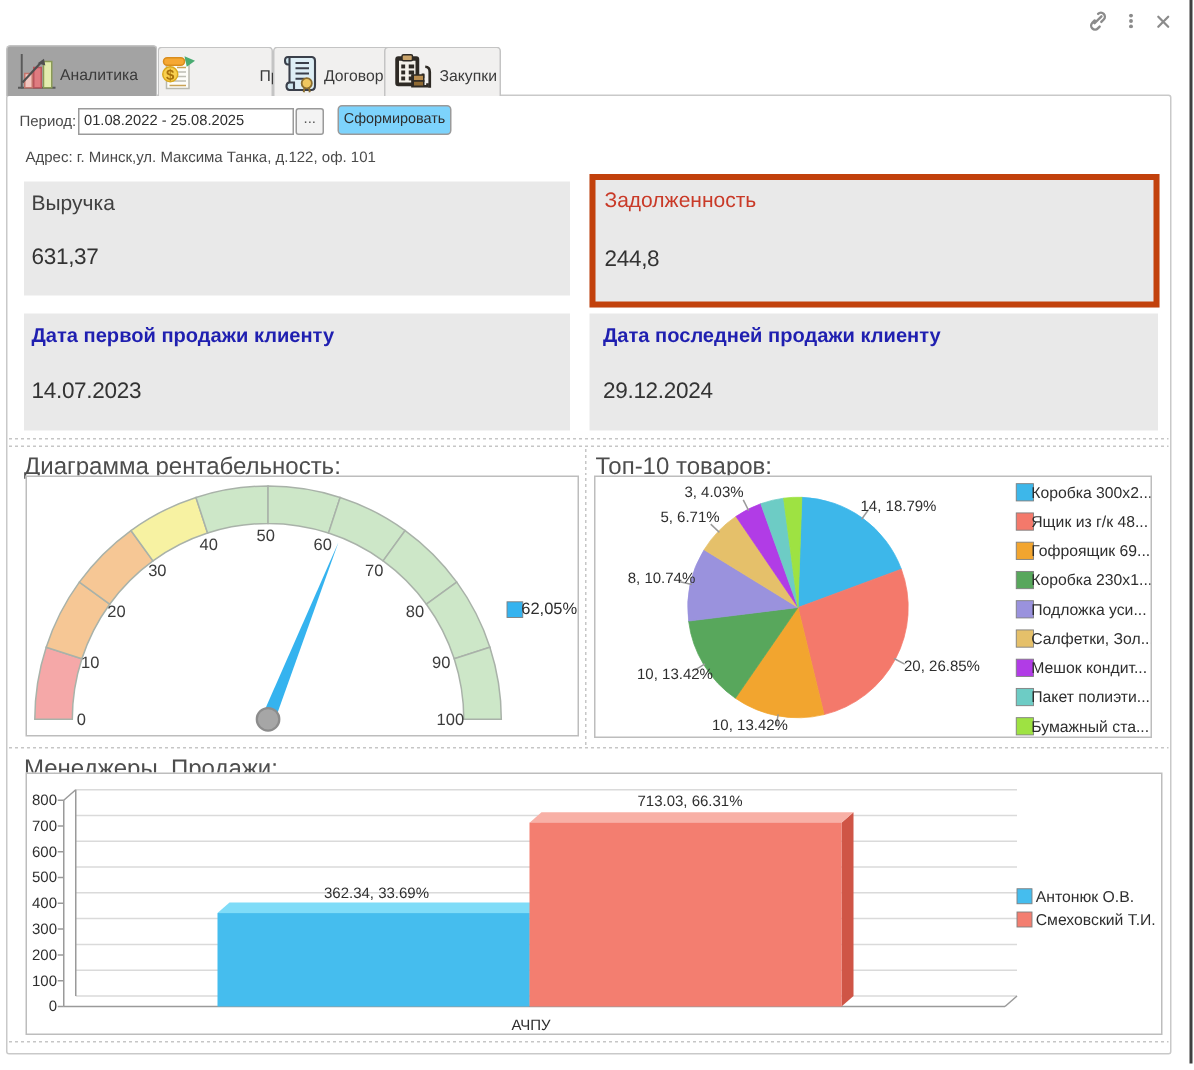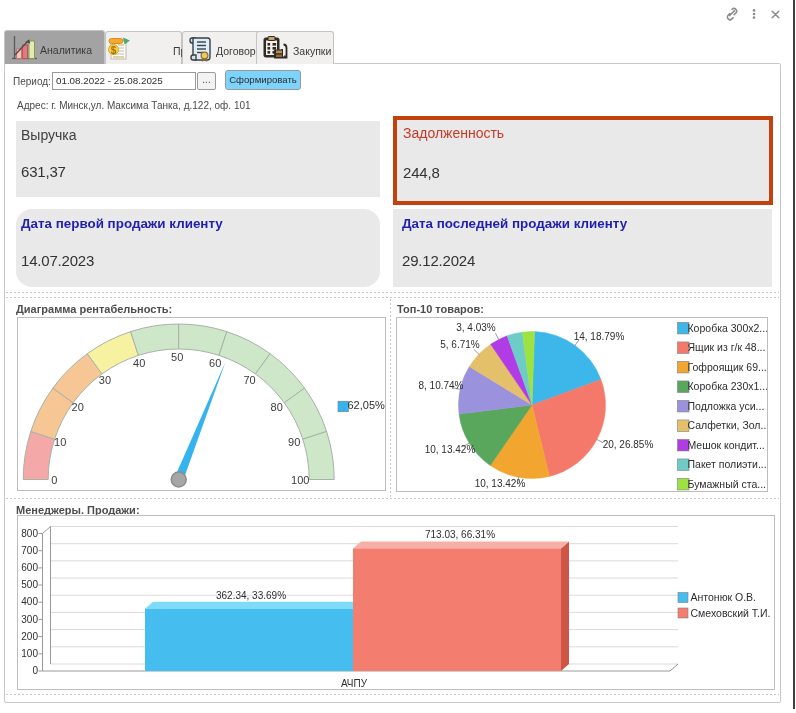--- a/index.html
+++ b/index.html
@@ -15,21 +15,21 @@
 #pinput { left:52px; top:72px; width:144px; height:18px; border:1px solid #9a9a9a; background:#fff; font-size:9.8px; color:#2e2e2e; padding-left:3px; line-height:16px; }
 #dots { left:197px; top:72px; width:19px; height:18px; border:1px solid #9a9a9a; background:#f3f3f3; font-size:10px; color:#555; text-align:center; line-height:13px; border-radius:2px; }
 #formbtn { left:225px; top:70px; width:76px; height:20px; border:1px solid #9a9a9a; background:#7dd3fc; font-size:9.6px; color:#2e2e2e; text-align:center; line-height:18px; border-radius:3px; }
 .flabel { font-size:10px; color:#4a4a4a; }
 .panel { background:#e9e9e9; }
 .ptitle { position:absolute; left:5px; top:6px; font-size:14px; }
 .pvalue { position:absolute; left:5px; top:42px; font-size:15px; letter-spacing:-0.2px; color:#333; }
 #redbox { left:393px; top:116px; width:380px; height:89px; border:4px solid #c2410c; background:#e9e9e9; z-index:2; }
 .dashh { height:1px; background:repeating-linear-gradient(90deg,#c6c6c6 0 2px,rgba(0,0,0,0) 2px 4px); }
 .dashv { width:1px; background:repeating-linear-gradient(180deg,#c6c6c6 0 2px,rgba(0,0,0,0) 2px 4px); }
-.glabel { font-size:11px; color:#4d4d4d;font-weight:bold; }
+.glabel { font-size:16px; color:#4d4d4d; }
 .chartbox { background:#fff; border:1px solid #bdbdbd; }
 text { font-family:"Liberation Sans", sans-serif; }
 </style>
 </head>
 <body>
 <div id="page">
 
   <svg class="abs" style="left:723px; top:6px;" width="15" height="15" viewBox="0 0 15 15">
     <g stroke="#8b8b8b" stroke-width="1.6" fill="none" stroke-linecap="round">
       <path d="M6.2 8.8 L10.8 4.2 M8.6 2.6 a2.6 2.6 0 0 1 3.7 3.7 l-1.6 1.6 M6.3 6.9 l-1.6 1.6 a2.6 2.6 0 0 0 3.7 3.7 l1.2 -1.2" transform="translate(0.5,0.7)"></path>
@@ -117,21 +117,21 @@
   <div class="abs flabel" style="left:17px; top:100px;">Адрес: г. Минск,ул. Максима Танка, д.122, оф. 101</div>
 
   <div class="abs panel" style="left:16px; top:121px; width:364px; height:76px;">
     <div class="ptitle" style="color:#404040;">Выручка</div>
     <div class="pvalue">631,37</div>
   </div>
   <div class="abs" id="redbox">
     <div class="ptitle" style="left:6px; top:5px; color:#c93a28;">Задолженность</div>
     <div class="pvalue" style="left:6px; top:44px;">244,8</div>
   </div>
-  <div class="abs panel" style="left:16px; top:209px; width:364px; height:78px;border-radius:16px;">
+  <div class="abs panel" style="left:16px; top:209px; width:364px; height:78px;">
     <div class="ptitle" style="top:7px; color:#1f1fb0; font-weight:bold; font-size:13.4px;">Дата первой продажи клиенту</div>
     <div class="pvalue" style="top:43px;">14.07.2023</div>
   </div>
   <div class="abs panel" style="left:393px; top:209px; width:379px; height:78px;">
     <div class="ptitle" style="left:9px; top:7px; color:#1f1fb0; font-weight:bold; font-size:13.4px;">Дата последней продажи клиенту</div>
     <div class="pvalue" style="left:9px; top:43px;">29.12.2024</div>
   </div>
 
   <div class="abs dashh" style="left:6px; top:292px; width:773px;"></div>
   <div class="abs dashh" style="left:6px; top:297px; width:773px;"></div>

